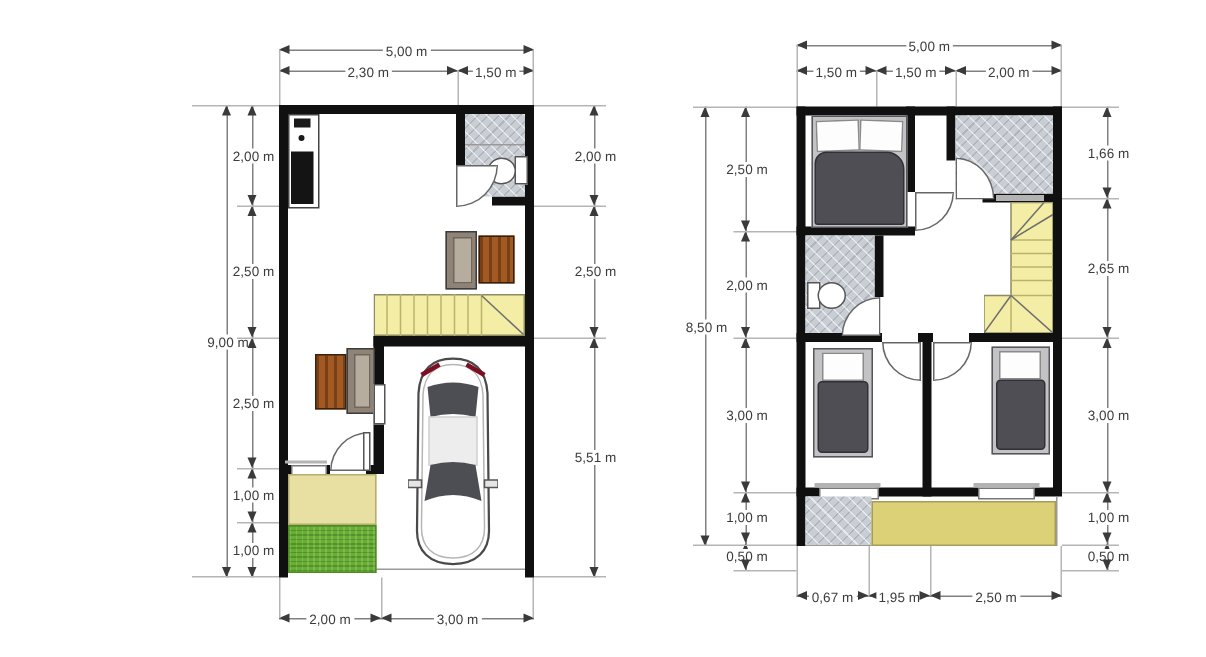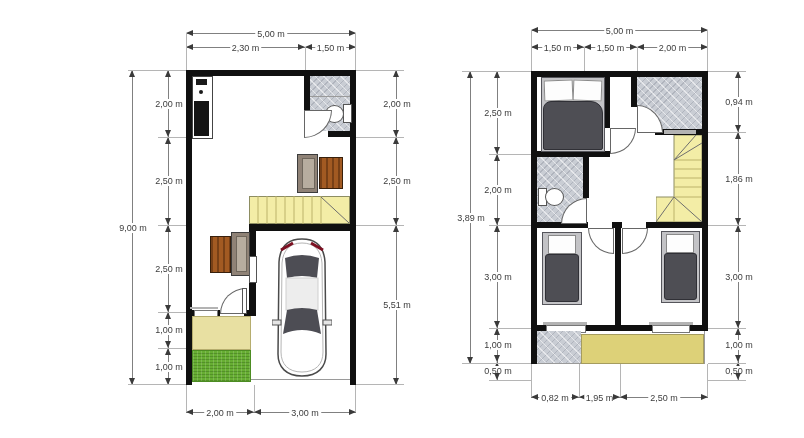--- a/index.html
+++ b/index.html
@@ -45,21 +45,21 @@
     <div class="dimh" style="left:186px;top:33px;width:170px">
         <span class="dlab">5,00 m</span>
       </div>
     <div class="dimh" style="left:186px;top:47px;width:119px">
         <span class="dlab">2,30 m</span>
       </div>
     <div class="dimh" style="left:305px;top:47px;width:51px">
         <span class="dlab">1,50 m</span>
       </div>
 
-    <div class="dimv" style="left:132px;top:70px;height:315px">
+    <div class="dimv" style="left:151px;top:70px;height:315px">
         <span class="dlab">9,00 m</span>
       </div>
     <div class="dimv" style="left:168px;top:70px;height:67px">
         <span class="dlab">2,00 m</span>
       </div>
     <div class="dimv" style="left:168px;top:137px;height:88px">
         <span class="dlab">2,50 m</span>
       </div>
     <div class="dimv" style="left:168px;top:225px;height:87px">
         <span class="dlab">2,50 m</span>
@@ -186,56 +186,56 @@
         <span class="dlab">1,50 m</span>
       </div>
     <div class="dimh" style="left:584px;top:47px;width:53px">
         <span class="dlab">1,50 m</span>
       </div>
     <div class="dimh" style="left:637px;top:47px;width:71px">
         <span class="dlab">2,00 m</span>
       </div>
 
     <div class="dimv" style="left:470px;top:71px;height:293px">
-        <span class="dlab">3,89 m</span>
+        <span class="dlab">8,50 m</span>
       </div>
     <div class="dimv" style="left:497px;top:71px;height:83px">
         <span class="dlab">2,50 m</span>
       </div>
     <div class="dimv" style="left:497px;top:154px;height:71px">
         <span class="dlab">2,00 m</span>
       </div>
     <div class="dimv" style="left:497px;top:225px;height:103px">
         <span class="dlab">3,00 m</span>
       </div>
     <div class="dimv" style="left:497px;top:328px;height:34px">
         <span class="dlab">1,00 m</span>
       </div>
     <div class="dimv" style="left:497px;top:362px;height:18px">
         <span class="dlab">0,50 m</span>
       </div>
 
     <div class="dimv" style="left:738px;top:71px;height:61px">
-        <span class="dlab">0,94 m</span>
+        <span class="dlab">1,66 m</span>
       </div>
     <div class="dimv" style="left:738px;top:132px;height:93px">
-        <span class="dlab">1,86 m</span>
+        <span class="dlab">2,65 m</span>
       </div>
     <div class="dimv" style="left:738px;top:225px;height:103px">
         <span class="dlab">3,00 m</span>
       </div>
     <div class="dimv" style="left:738px;top:328px;height:34px">
         <span class="dlab">1,00 m</span>
       </div>
     <div class="dimv" style="left:738px;top:362px;height:18px">
         <span class="dlab">0,50 m</span>
       </div>
 
     <div class="dimh" style="left:531px;top:397px;width:48px">
-        <span class="dlab">0,82 m</span>
+        <span class="dlab">0,67 m</span>
       </div>
     <div class="dimh" style="left:579px;top:397px;width:41px">
         <span class="dlab">1,95 m</span>
       </div>
     <div class="dimh" style="left:620px;top:397px;width:88px">
         <span class="dlab">2,50 m</span>
       </div>
 
     <div class="ext" style="left:531px;top:30px;width:1px;height:41px"></div>
     <div class="ext" style="left:707px;top:30px;width:1px;height:41px"></div>

